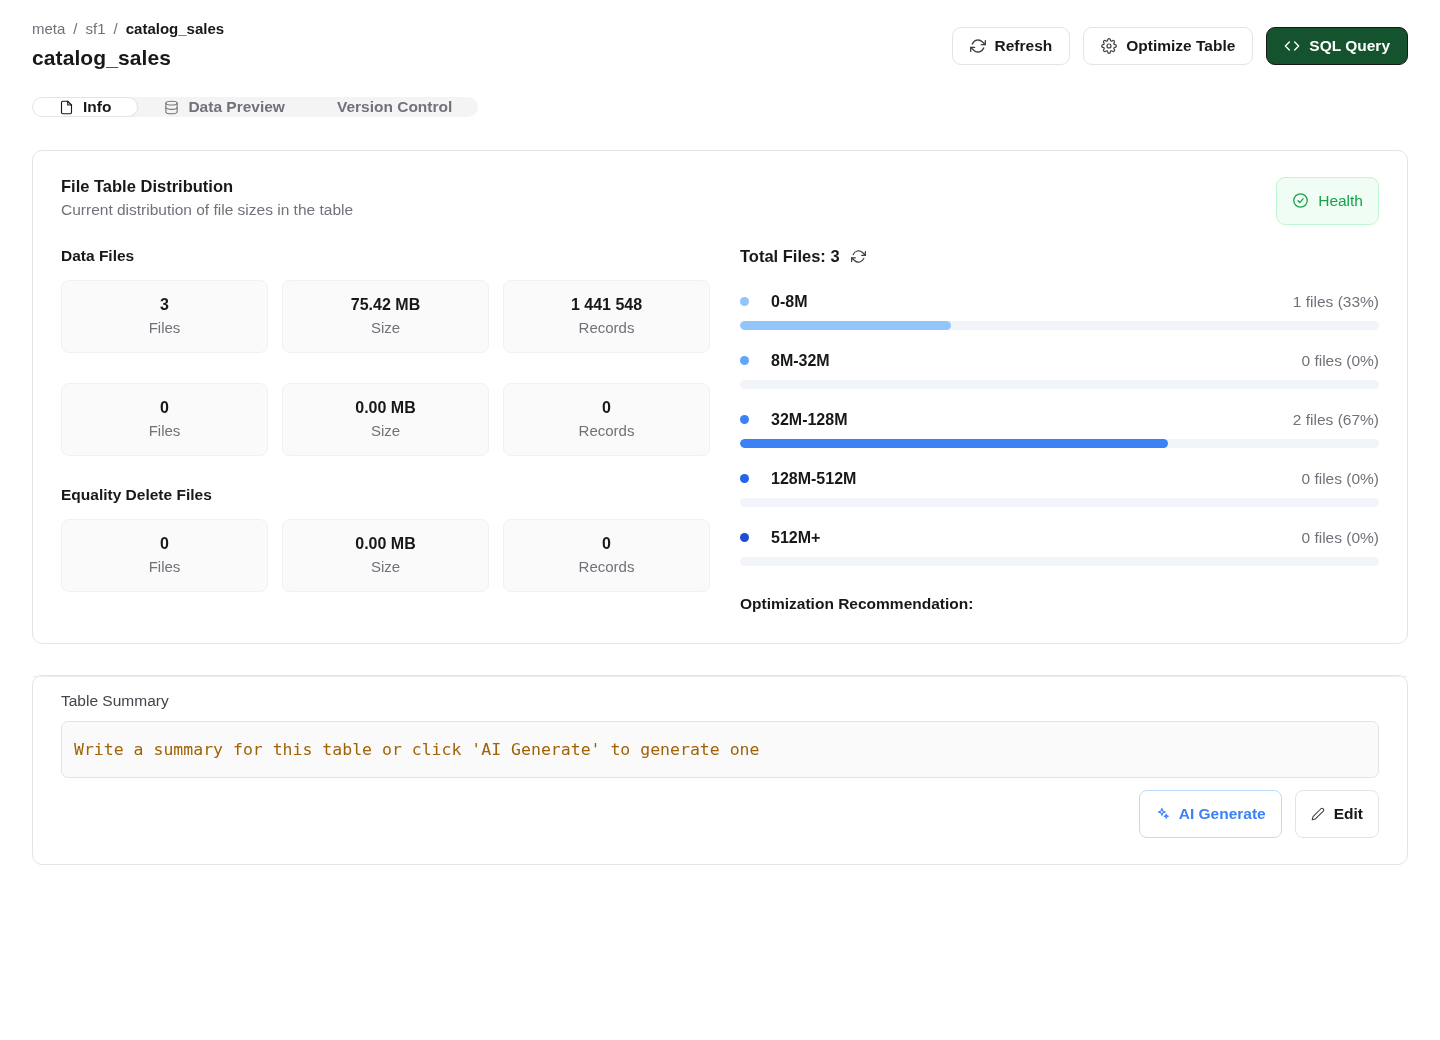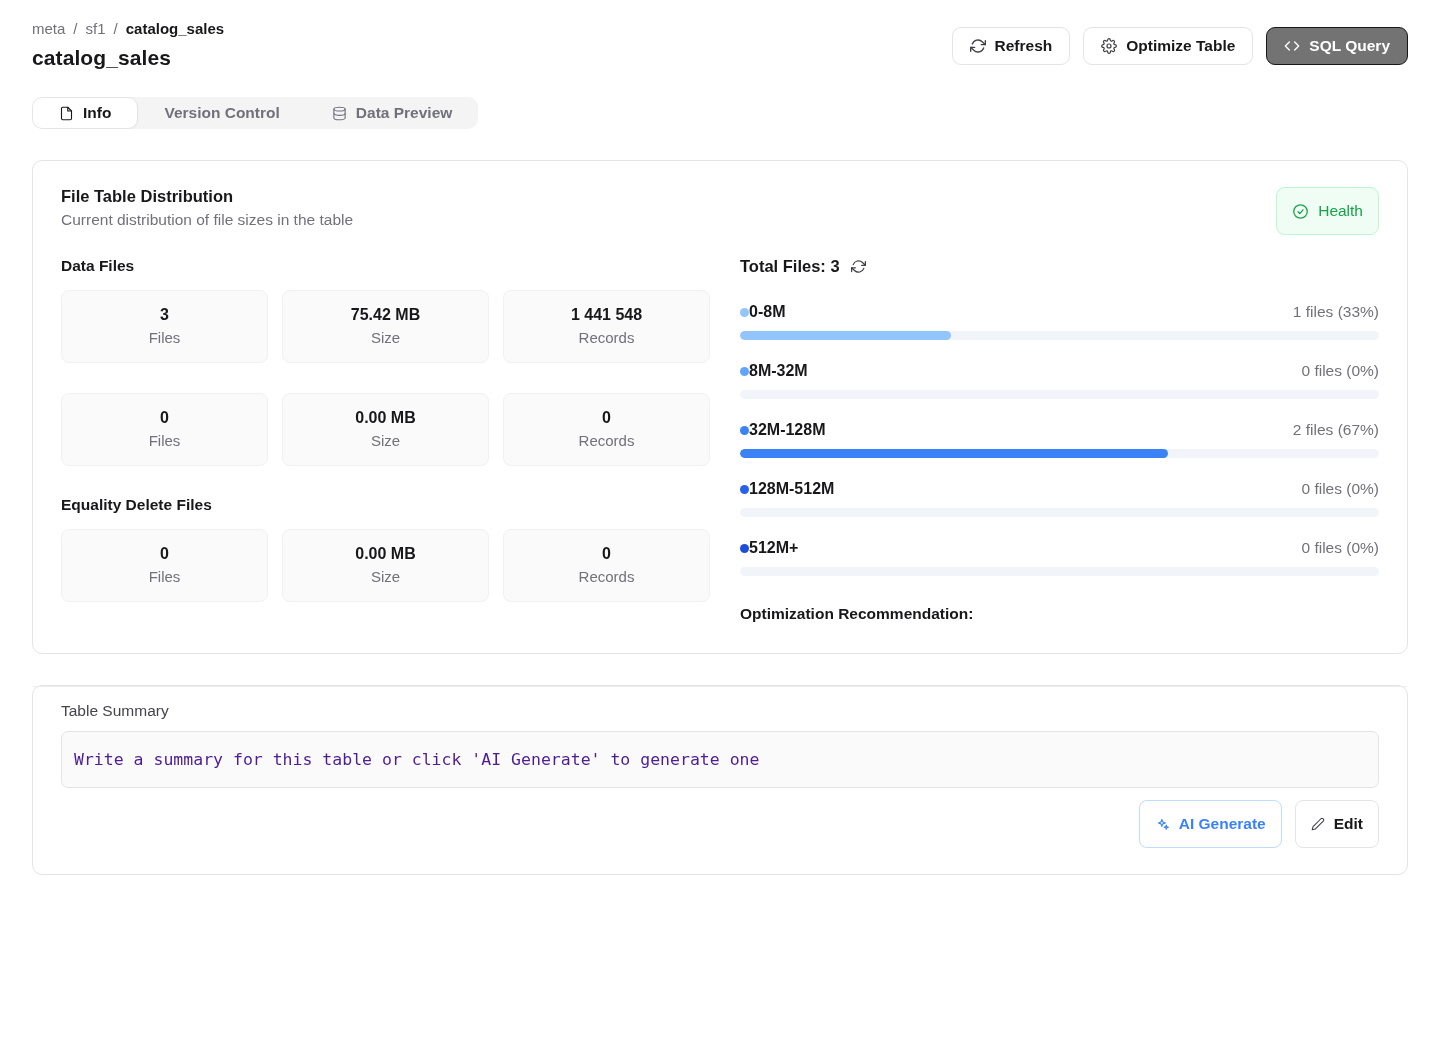--- a/index.html
+++ b/index.html
@@ -19,31 +19,31 @@
   .bc-current { color: #18181b; font-weight: 700; }
   .page-title { font-size: 21px; font-weight: 700; margin-top: 9px; letter-spacing: .1px; }
   .header-actions { display: flex; gap: 13px; margin-top: 7px; margin-left: 38px; }
   .btn {
     display: inline-flex; align-items: center; gap: 9px;
     background: #fff; border: 1px solid #e4e4e7; border-radius: 9px;
     padding: 8px 17px; font-size: 15.5px; font-weight: 600; color: #18181b;
     font-family: inherit; cursor: pointer; line-height: 1.3;
   }
   .btn .icon { display: inline-flex; color: #3f3f46; }
-  .btn-dark { background: #737373; border-color: #18181b; color: #fff; }
+  .btn-dark { background: #14532d; border-color: #18181b; color: #fff; }
   .btn-dark .icon { color: #fff; }
 
   
   .tabbar {
     display: inline-flex; margin-top: 27px; background: #f4f4f5;
     border-radius: 10px; overflow: hidden; align-items: stretch;
   }
   .tab {
     display: inline-flex; align-items: center; gap: 9px;
-    padding: 6px 26px; font-size: 15.5px; font-weight: 600;
+    padding: 0 26px; font-size: 15.5px; font-weight: 600;
     color: #71717a; cursor: pointer; border-radius: 10px;
   }
   .tab .icon { display: inline-flex; color: #71717a; }
   .tab.active { background: #fff; color: #18181b; border: 1px solid #e4e4e7; box-shadow: 0 1px 2px rgba(0,0,0,.04); }
   .tab.active .icon { color: #18181b; }
 
   
   .card { border: 1px solid #e4e4e7; border-radius: 10px; background: #fff; margin-top: 31px; }
   .card-inner { padding: 26px 28px 30px; }
 
@@ -68,41 +68,41 @@
     background: #fafafa; border: 1px solid #f1f1f2; border-radius: 8px;
     text-align: center; padding: 15px 8px 16px;
   }
   .stat-value { font-size: 16px; font-weight: 700; }
   .stat-label { font-size: 15px; color: #71717a; margin-top: 5px; }
 
   .total-row { display: flex; align-items: center; gap: 11px; font-size: 16.5px; font-weight: 700; margin-bottom: 27px; }
   .total-refresh { display: inline-flex; color: #3f3f46; cursor: pointer; }
 
   .dist-row { margin-bottom: 22px; }
-  .dist-head { display: flex; align-items: center; gap: 0; margin-bottom: 10px; }
+  .dist-head { display: flex; align-items: center; gap: 22px; margin-bottom: 10px; }
   .dot { width: 9px; height: 9px; border-radius: 50%; flex-shrink: 0; }
   .dist-range { font-size: 16px; font-weight: 700; }
   .dist-count { margin-left: auto; font-size: 15.5px; color: #71717a; }
   .dist-track { height: 9px; background: #f1f5f9; border-radius: 5px; overflow: hidden; }
   .dist-fill { height: 100%; border-radius: 5px; width: 0; }
 
   .rec-title { font-size: 15.5px; font-weight: 700; margin-top: 29px; }
   .rec-text { font-size: 15.5px; color: #52525b; margin-top: 9px; line-height: 1.42; max-width: 645px; }
 
   
   .tc-head { display: flex; align-items: center; gap: 10px; padding: 21px 28px 15px; }
   .tc-icon { display: inline-flex; color: #3b82f6; }
   .tc-title { font-size: 16.5px; font-weight: 700; }
   .tc-divider { border-top: 1px solid #ececee; }
   .tc-body { padding: 15px 28px 26px; }
   .tc-label { font-size: 15.5px; color: #44444c; margin-bottom: 11px; }
   .tc-input {
     width: 100%; background: #fafafa; border: 1px solid #e4e4e7; border-radius: 7px;
     padding: 18px 12px; font-family: "DejaVu Sans Mono", monospace;
-    font-size: 16.5px; color: #4c1d95; outline: none;
+    font-size: 16.5px; color: #a16207; outline: none;
   }
   .tc-actions { display: flex; justify-content: flex-end; gap: 13px; margin-top: 12px; }
   .btn-sm { padding: 13px 15px; font-size: 15.5px; border-radius: 8px; }
   .btn-ai { color: #3b82f6; border-color: #bfdbfe; }
   .btn-ai .icon { color: #3b82f6; }
 
   svg { display: block; }
 </style>
 </head>
 <body>
@@ -158,31 +158,31 @@
     <div class="tab active">
       <span class="icon">
         <svg width="15" height="15" viewBox="0 0 24 24" fill="none" stroke="currentColor" stroke-width="1.8" stroke-linecap="round" stroke-linejoin="round">
             <path d="M14 2H6a2 2 0 0 0-2 2v16a2 2 0 0 0 2 2h12a2 2 0 0 0 2-2V8z"></path>
             <polyline points="14 2 14 8 20 8"></polyline>
           </svg>
       </span>
       <span>Info</span>
     </div>
     <div class="tab">
-      <span>Version Control</span>
-    </div>
-    <div class="tab">
       <span class="icon">
         <svg width="15" height="15" viewBox="0 0 24 24" fill="none" stroke="currentColor" stroke-width="1.8" stroke-linecap="round" stroke-linejoin="round">
             <ellipse cx="12" cy="5" rx="9" ry="3"></ellipse>
             <path d="M21 12c0 1.66-4 3-9 3s-9-1.34-9-3"></path>
             <path d="M3 5v14c0 1.66 4 3 9 3s9-1.34 9-3V5"></path>
           </svg>
       </span>
       <span>Data Preview</span>
+    </div>
+    <div class="tab">
+      <span>Version Control</span>
     </div>
   </div>
 
   
   <div class="card">
     <div class="card-inner">
       <div class="card-head">
         <div>
           <div class="card-title">File Table Distribution</div>
           <div class="card-sub">Current distribution of file sizes in the table</div>

